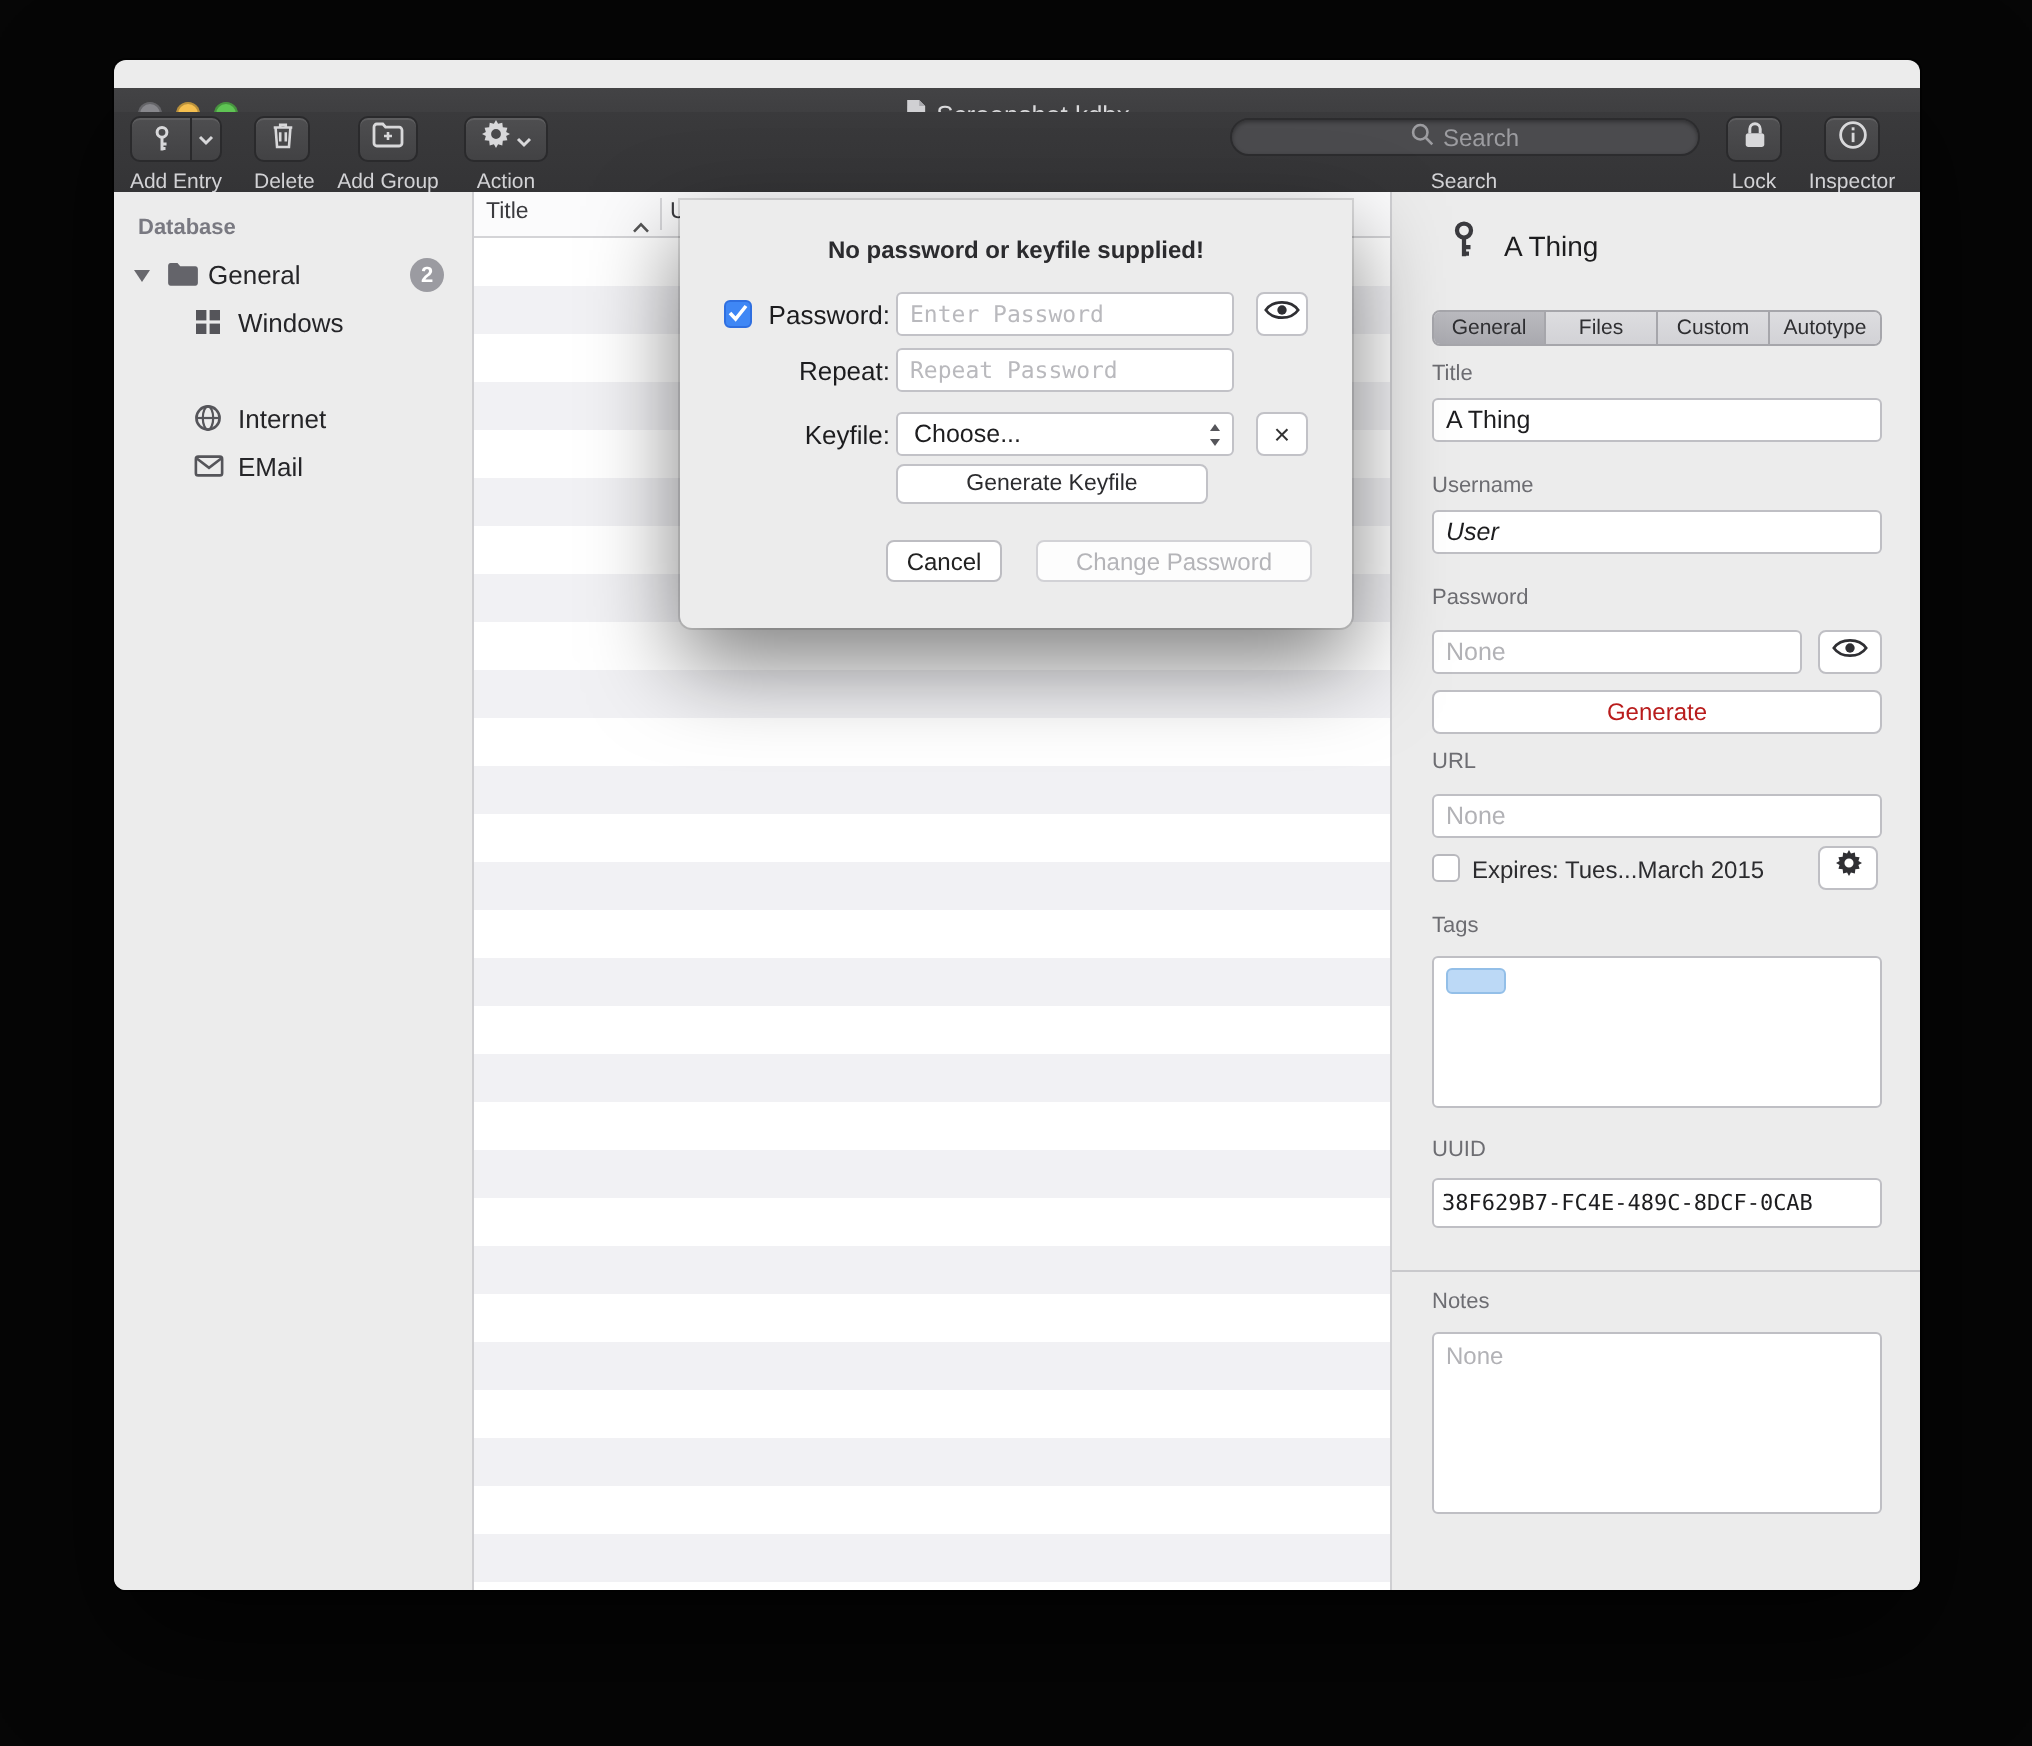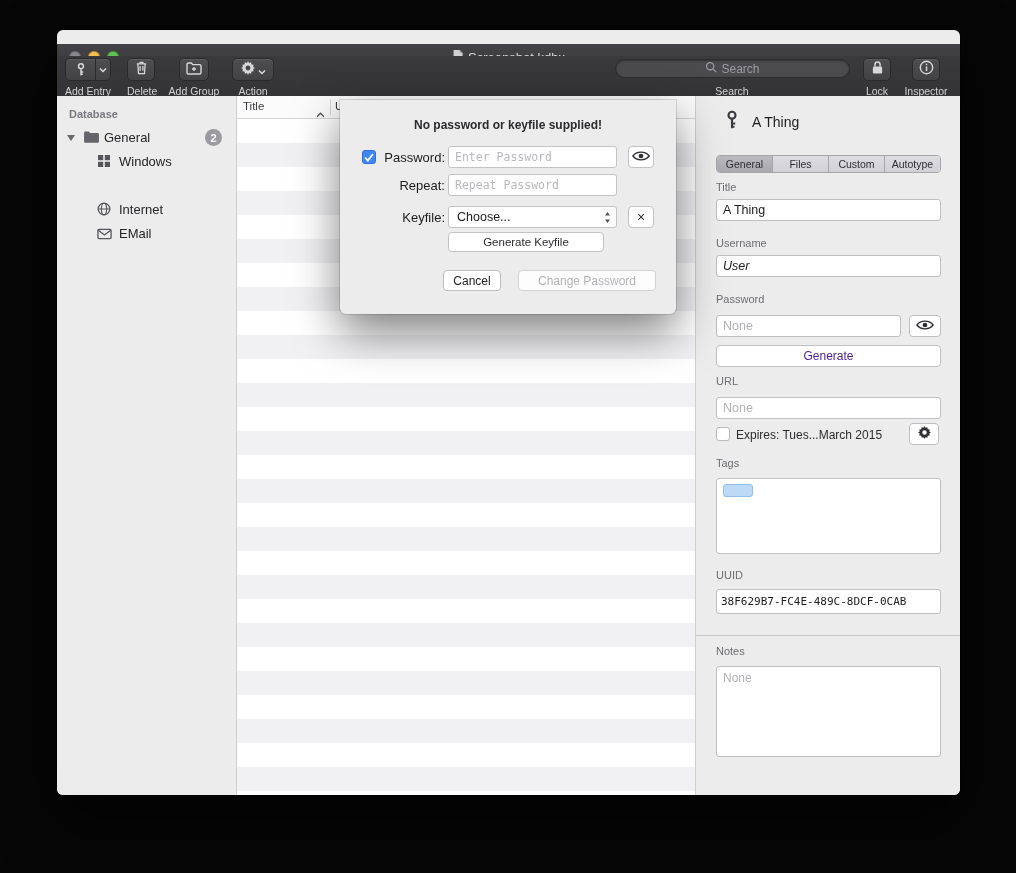--- a/index.html
+++ b/index.html
@@ -83,21 +83,21 @@
     border:1px solid #bfbfc4;border-radius:3px;font-family:"Liberation Sans","DejaVu Sans",sans-serif;
     font-size:12.5px;padding:0 6px;color:#1d1d1f;outline:none;}
   .insp-input::placeholder{color:#b2b2b6;}
   .f-title{top:103px;} .f-user{top:159px;font-style:italic;} .f-pass{top:219px;width:185px;} .f-url{top:301px;}
   .mini-btn{position:absolute;box-sizing:border-box;background:#fff;border:1px solid #bfbfc4;border-radius:4px;
     display:flex;align-items:center;justify-content:center;color:#2f2f33;}
   .insp-eye{left:213px;top:219px;width:32px;height:22px;}
   .insp-gear{left:213px;top:327px;width:30px;height:22px;}
   .wide-btn{position:absolute;left:20px;width:225px;height:22px;box-sizing:border-box;background:#fff;
     border:1px solid #bfbfc4;border-radius:4px;display:flex;align-items:center;justify-content:center;
-    font-size:12px;color:#4c1d95;}
+    font-size:12px;color:#b91c1c;}
   .b-generate{top:249px;}
   .check{width:14px;height:14px;box-sizing:border-box;border-radius:3px;display:flex;align-items:center;justify-content:center;}
   .check.unchecked{background:#fff;border:1px solid #b8b8bd;}
   .check.checked{background:#3f87f5;border:1px solid #2f6fe0;}
   .insp-expires-check{position:absolute;left:20px;top:331px;}
   .insp-expires-label{position:absolute;left:40px;top:332px;font-size:12px;color:#2c2c2f;}
   .tags-box{position:absolute;left:20px;top:382px;width:225px;height:76px;box-sizing:border-box;background:#fff;
     border:1px solid #bfbfc4;border-radius:3px;}
   .tag-chip{position:absolute;left:6px;top:5px;width:30px;height:13px;background:#bcd9f6;border:1px solid #93bfe8;
     border-radius:3px;box-sizing:border-box;}

